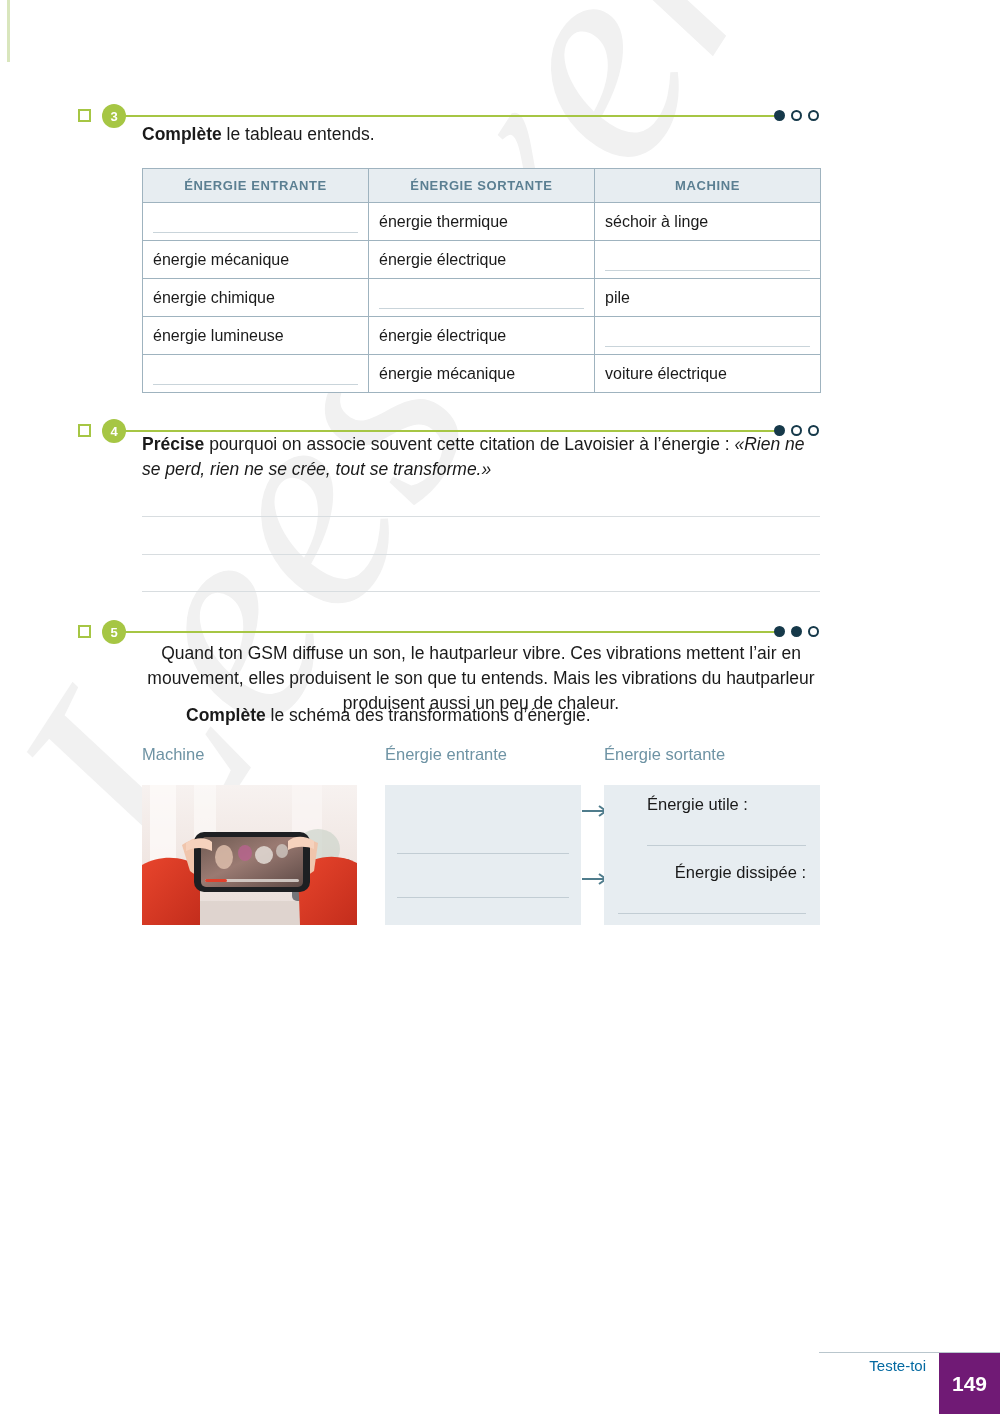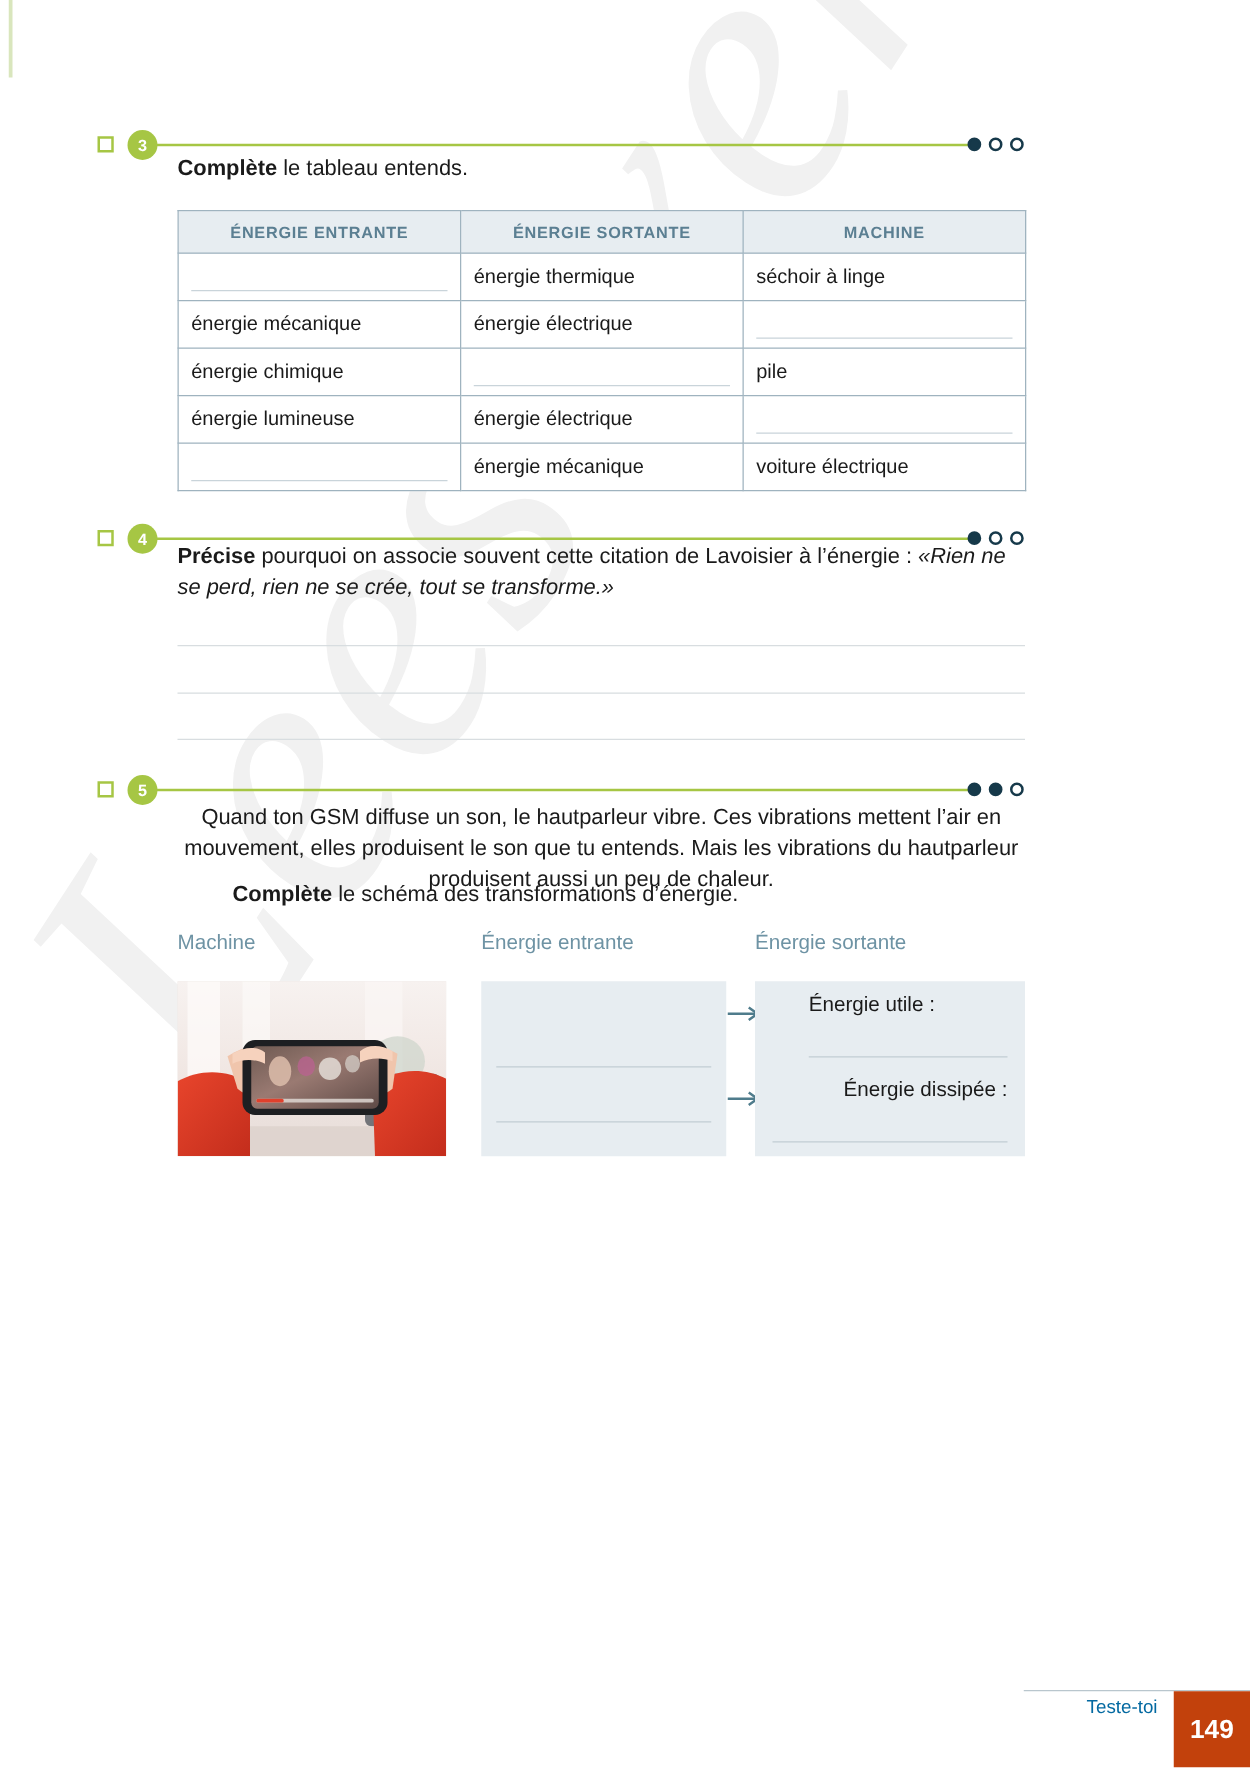--- a/index.html
+++ b/index.html
@@ -295,21 +295,21 @@
     font-size: 15px;
     color: #0369a1;
     z-index: 2;
   }
   .page-number {
     position: absolute;
     right: 0;
     top: 1353px;
     width: 61px;
     height: 61px;
-    background: #c2410c;
+    background: #701a75;
     color: #ffffff;
     font-size: 21px;
     font-weight: bold;
     display: flex;
     align-items: center;
     justify-content: center;
     z-index: 2;
   }
 </style>
 </head>

